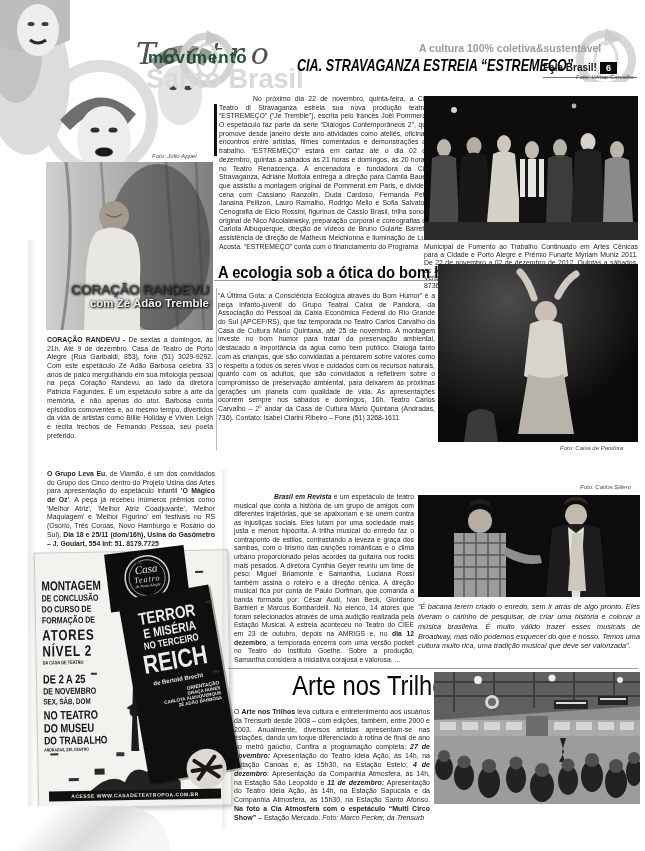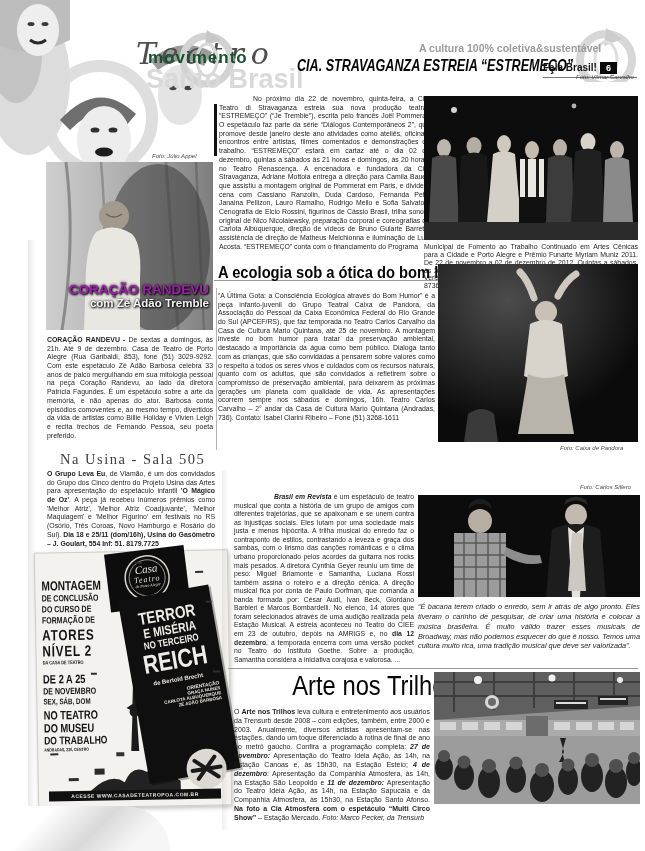--- a/index.html
+++ b/index.html
@@ -26,21 +26,21 @@
              font-size:9px;padding:1px 6px;margin-left:3px;}
 
   
   .eco-title{font-weight:700;font-size:16px;color:#050505;}
   .revista-main{font-weight:700;font-size:27px;color:#050505;letter-spacing:-1px;}
   .revista-sub{font-weight:700;font-size:15.5px;color:#050505;}
   .trilhos-title{font-weight:400;font-size:27px;color:#050505;}
   .usina-title{font-family:"Liberation Serif",serif;font-size:14.5px;color:#3d3d3d;letter-spacing:1.5px;}
 
   
-  .rv-t1{font-weight:700;font-size:13.5px;color:#a21caf;text-shadow:0 0 3px #000,1px 1px 2px #000;margin-left:20px;}
+  .rv-t1{font-weight:400;font-size:13.5px;color:#404040;text-shadow:0 0 3px #000,1px 1px 2px #000;margin-left:20px;}
   .rv-t2{font-weight:700;font-size:11.5px;color:#f4f4f4;text-shadow:0 0 3px #000,1px 1px 2px #000;}
 
   .quote{font-size:7.3px;font-style:italic;line-height:1.35;text-align:justify;color:#222;margin:0;}
 
   
   .poster{background:#f4f2ee;border:1px solid #d0cdc7;box-shadow:1px 2px 4px rgba(0,0,0,0.25);}
   .stencil{font-weight:700;color:#141414;line-height:1;}
   .p-badge{background:#0d0d0d;}
   .p-banner{background:#0f0f0f;box-shadow:2px 2px 0 rgba(0,0,0,0.3);}
   .p-banner .bt{color:#f0ede8;font-weight:700;text-align:center;line-height:1.02;}
@@ -160,21 +160,20 @@
   </svg>
   <div class="abs" style="left:46px;top:282px;width:163px;text-align:right;padding-right:4px;">
     <div class="rv-t1">CORAÇÃO RANDEVU</div>
     <div class="rv-t2">com Zé Adão Tremble</div>
   </div>
 
   <p class="abs jtext" style="left:47px;top:336px;width:166px;height:114px;"><span class="s-b">CORAÇÃO RANDEVU - </span><span>De sextas a domingos, às 21h. Até 9 de dezembro. Casa de Teatro de Porto Alegre (Rua Garibaldi, 853), fone (51) 3029-9292. Com este espetáculo Zé Adão Barbosa celebra 33 anos de palco mergulhando em sua mitologia pessoal na peça Coração Randevu, ao lado da diretora Patrícia Fagundes. É um espetáculo sobre a arte da memória, e não apenas do ator. Barbosa conta episódios comoventes e, ao mesmo tempo, divertidos da vida de artistas como Billie Holiday e Vivien Leigh e recita trechos de Fernando Pessoa, seu poeta preferido.</span></p>
 
   <div class="abs vline" style="left:216px;top:288px;height:162px;"></div>
 
-  <div class="abs usina-title" style="left:60px;top:451px;">Na Usina - Sala 505</div>
   <p class="abs jtext" style="left:47px;top:470px;width:168px;height:80px;"><span class="s-b">O Grupo Leva Eu</span><span>, de Viamão, é um dos convidados do Grupo dos Cinco dentro do Projeto Usina das Artes para apresentação do espetáculo infantil </span><span class="s-b">'O Mágico de Oz'</span><span>. A peça já recebeu inúmeros prêmios como 'Melhor Atriz', 'Melhor Atriz Coadjuvante', 'Melhor Maquiagem' e 'Melhor Figurino' em festivais no RS  (Osório, Três Coroas, Novo Hamburgo e Rosário do Sul). </span><span class="s-b">Dia 18 e 25/11 (dom/16h), Usina do Gasômetro – J. Goulart, 554  Inf: 51. 8179.7725</span></p>
 
   <div class="abs poster" style="left:36px;top:551px;width:192px;height:254px;transform:rotate(-1deg);">
     <div class="abs p-badge" style="left:72px;top:-2px;width:80px;height:58px;transform:rotate(-6deg);">
       <svg class="abs" style="left:0;top:0;" width="80" height="58" viewBox="0 0 80 58">
         <circle cx="40" cy="28" r="22" fill="none" stroke="#d8d4cc" stroke-width="1.5"></circle>
         <circle cx="40" cy="28" r="18" fill="none" stroke="#b9b4aa" stroke-width="0.8"></circle>
         <path d="M10 48 q8 6 16 2 M70 48 q-8 6 -16 2" stroke="#cfcabf" stroke-width="1.5" fill="none"></path>
       </svg>
       <div class="abs badge-casa" style="left:10px;top:14px;width:60px;">

